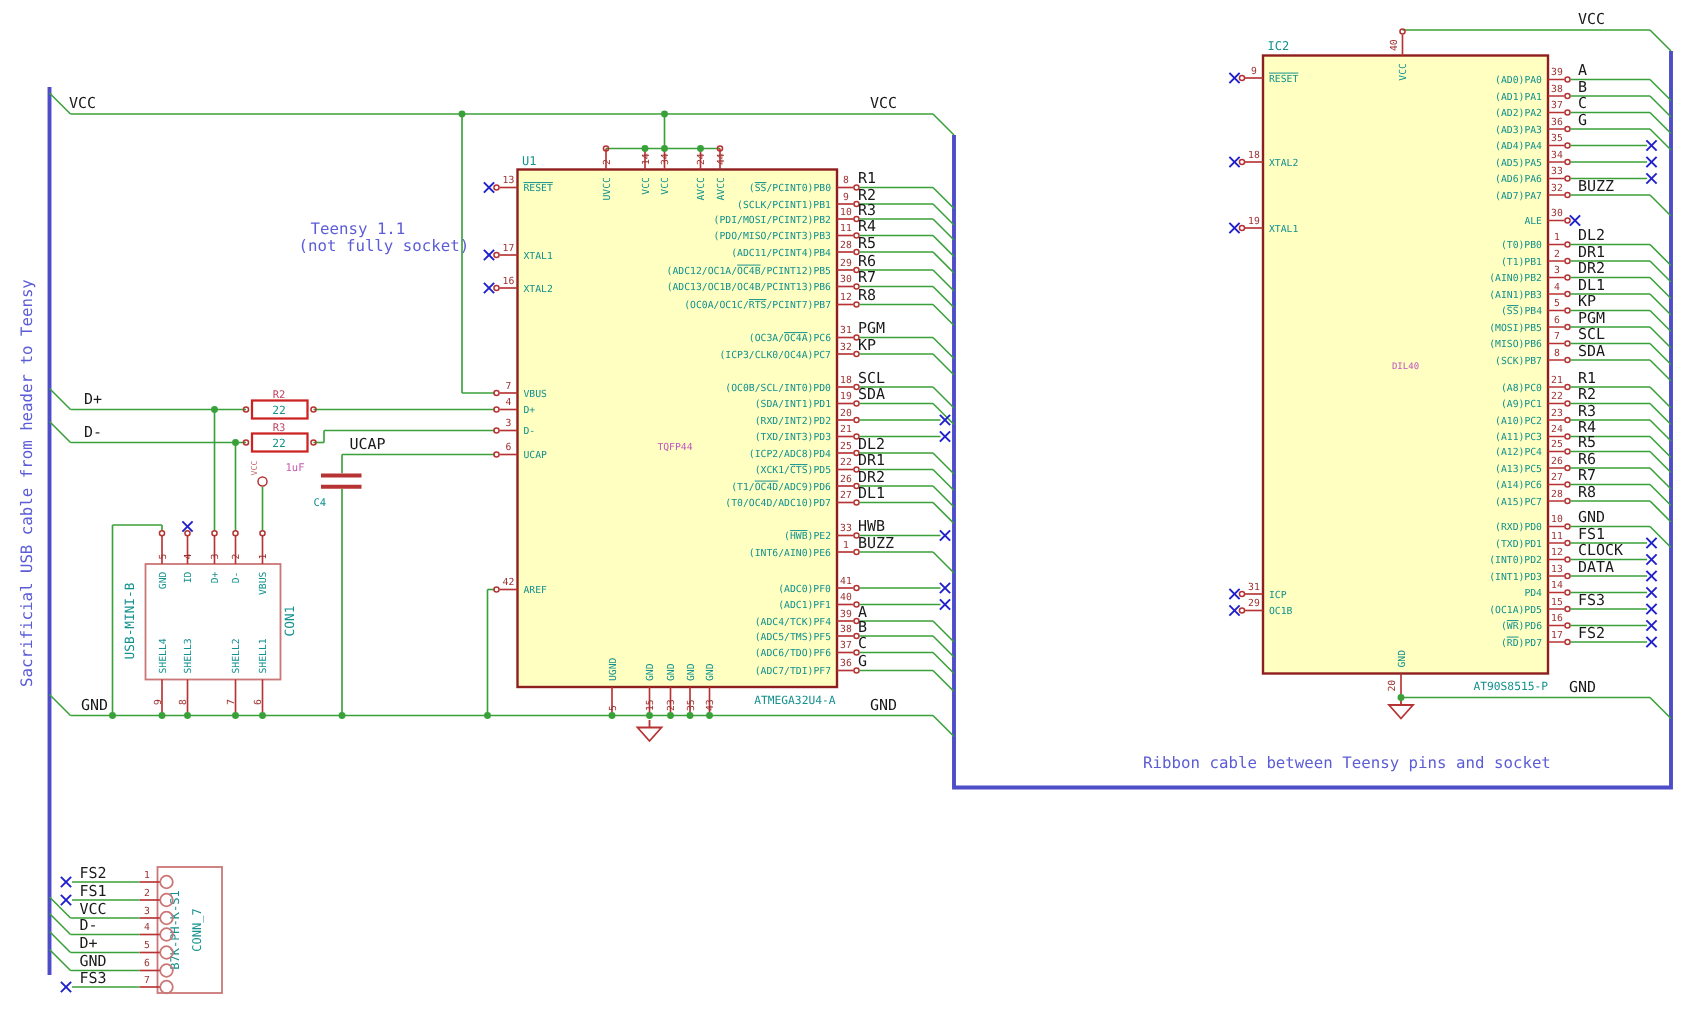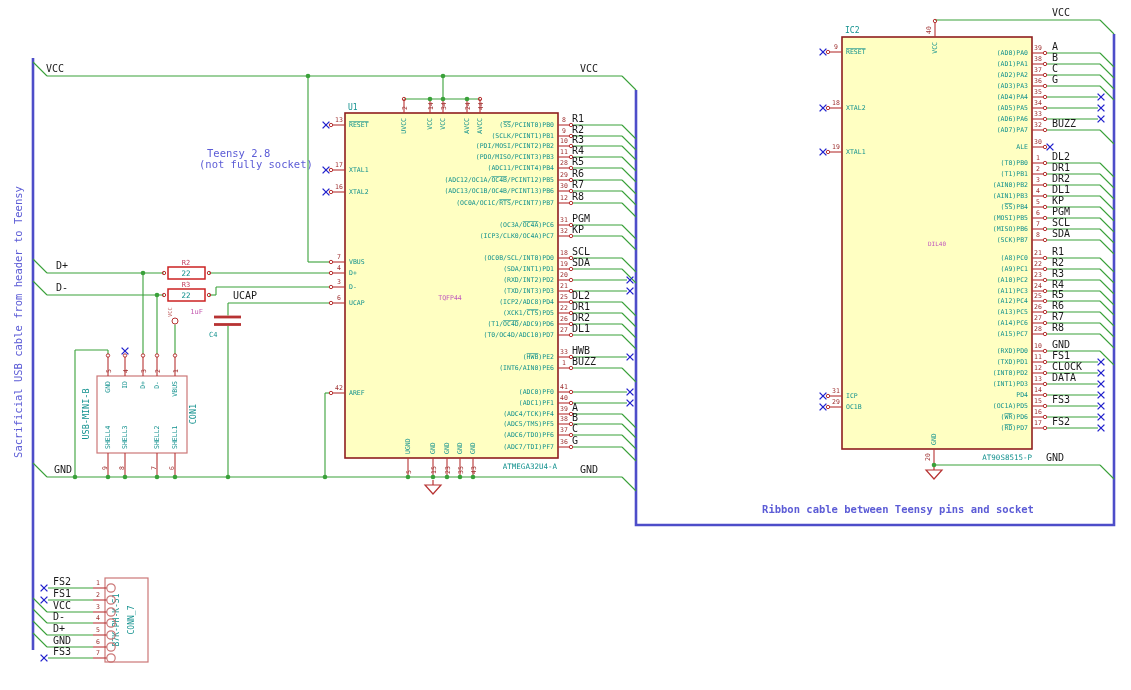--- a/index.html
+++ b/index.html
@@ -5,21 +5,21 @@
   html,body{margin:0;padding:0;background:#fff;}
   #canvas{position:relative;width:1131px;height:690px;background:#ffffff;overflow:hidden;
           font-family:"DejaVu Sans Mono",monospace;}
   #schematic{position:absolute;left:0;top:0;}
   #schematic text{font-family:"DejaVu Sans Mono",monospace;}
   .ov{text-decoration:overline;}
   .note{position:absolute;color:#5c5cd6;font-size:10.5px;font-family:"DejaVu Sans Mono",monospace;white-space:pre;}
   #note-usb{left:-202px;top:316px;width:440px;text-align:center;transform:rotate(-90deg);transform-origin:center;}
   #note-teensy1{left:207px;top:147px;}
   #note-teensy2{left:199px;top:158px;}
-  #note-ribbon{left:748px;top:503px;width:300px;text-align:center;font-weight:bold;}
+  #note-ribbon{left:748px;top:503px;width:300px;text-align:center;}
 </style>
 </head>
 <body>
 
 <div id="canvas">
   <svg id="schematic" width="1131" height="690" viewBox="0 0 1131 690">
       <line x1="33" y1="58" x2="33" y2="650" stroke="#4d4dc9" stroke-width="2.6"></line>
       <polyline points="636,90 636,525 1114,525 1114,34" fill="none" stroke="#4d4dc9" stroke-width="2.6"></polyline>
       <line x1="33" y1="62" x2="47" y2="76" stroke="#3aa13a" stroke-width="1.1"></line>
       <line x1="47" y1="76" x2="622" y2="76" stroke="#3aa13a" stroke-width="1.1"></line>
@@ -716,16 +716,16 @@
       <circle cx="228" cy="477" r="2.3" fill="#3aa13a" stroke="none" stroke-width="1"></circle>
       <circle cx="325" cy="477" r="2.3" fill="#3aa13a" stroke="none" stroke-width="1"></circle>
       <circle cx="408" cy="477" r="2.3" fill="#3aa13a" stroke="none" stroke-width="1"></circle>
       <circle cx="433" cy="477" r="2.3" fill="#3aa13a" stroke="none" stroke-width="1"></circle>
       <circle cx="447" cy="477" r="2.3" fill="#3aa13a" stroke="none" stroke-width="1"></circle>
       <circle cx="460" cy="477" r="2.3" fill="#3aa13a" stroke="none" stroke-width="1"></circle>
       <circle cx="473" cy="477" r="2.3" fill="#3aa13a" stroke="none" stroke-width="1"></circle>
       <circle cx="934" cy="465" r="2.3" fill="#3aa13a" stroke="none" stroke-width="1"></circle>
     </svg>
   <div class="note" id="note-usb">Sacrificial USB cable from header to Teensy</div>
-  <div class="note" id="note-teensy1">Teensy 2.8</div>
+  <div class="note" id="note-teensy1">Teensy 1.1</div>
   <div class="note" id="note-teensy2">(not fully socket)</div>
   <div class="note" id="note-ribbon">Ribbon cable between Teensy pins and socket</div>
 </div>
 
 </body></html>

